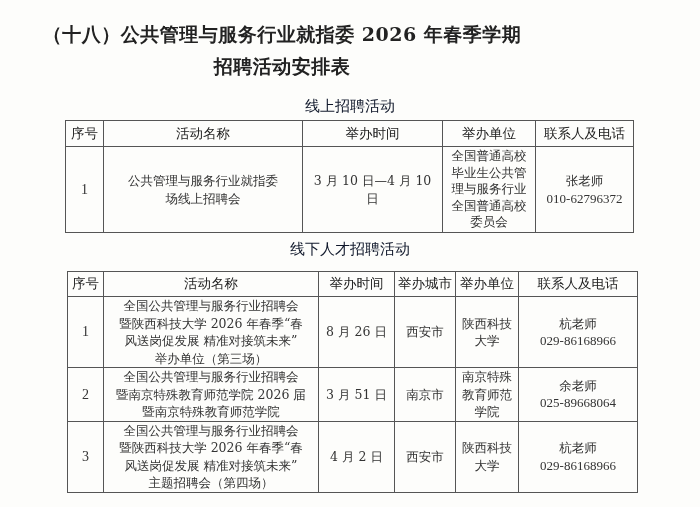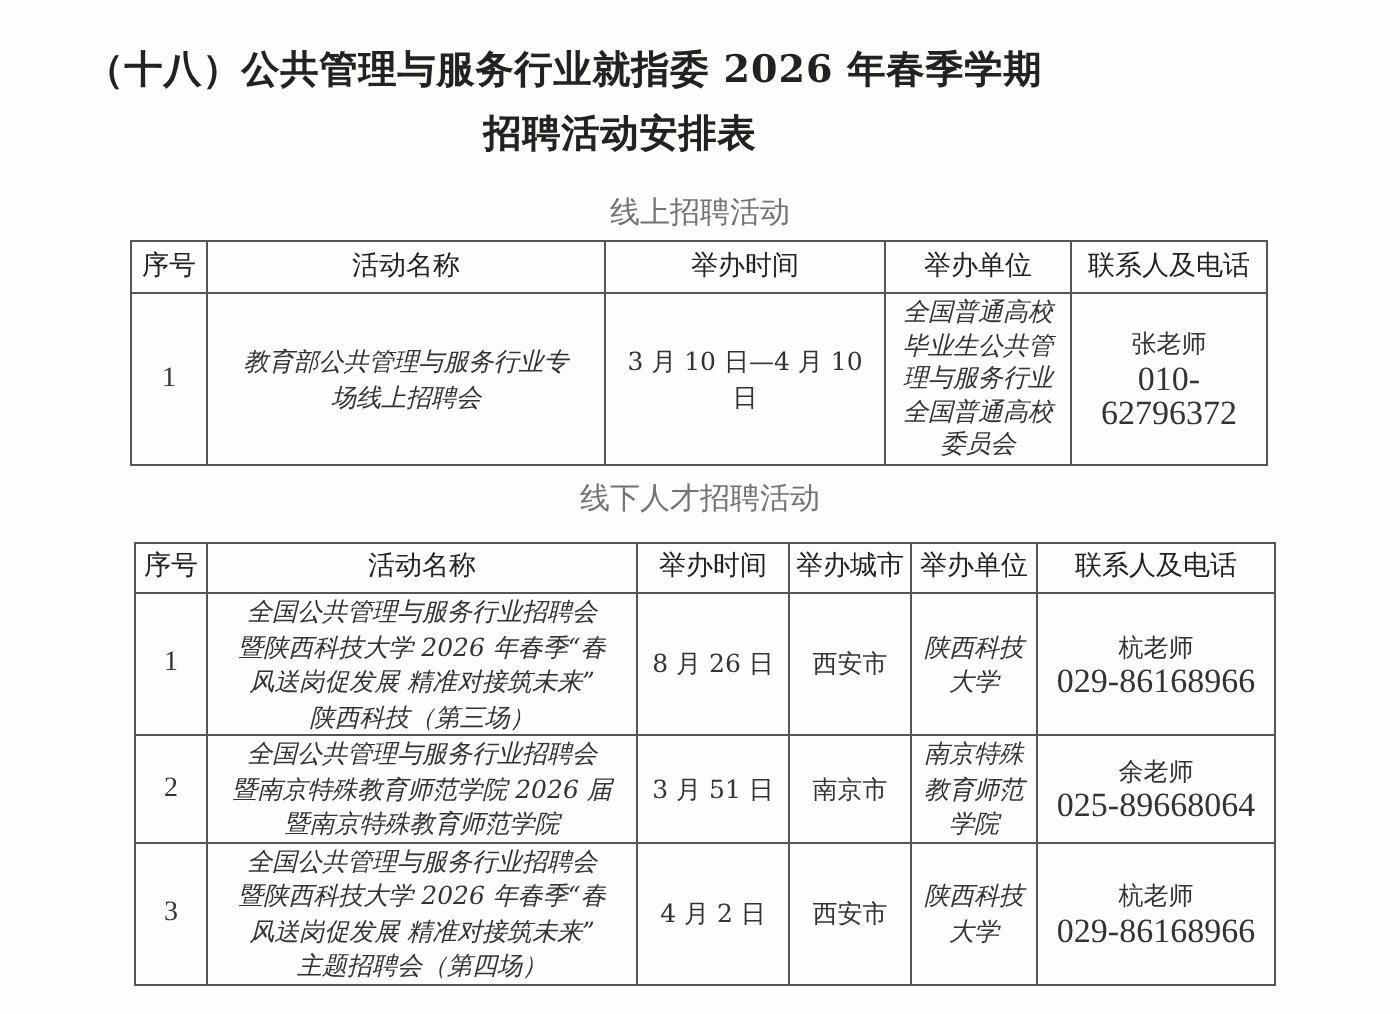--- a/index.html
+++ b/index.html
@@ -7,42 +7,42 @@
     width:700px; height:507px; background:#fdfdfb; position:relative; overflow:hidden;
     font-family:"DejaVu Serif", "Liberation Serif", serif; color:#2a2a2a;
   }
   .title {
     position:absolute; left:0; width:564px; text-align:center;
     font-family:"DejaVu Serif", serif; font-weight:bold; font-size:19px; color:#222;
     letter-spacing:0.5px;
   }
   .section-title {
     position:absolute; left:0; width:700px; text-align:center;
-    font-family:Liberation Mono, monospace; font-size:15px; color:#737373;
+    font-family:Liberation Mono, monospace; font-size:15px; color:#0f172a;
   }
   table {
     position:absolute; border-collapse:collapse; table-layout:fixed;
     font-size:12.5px; line-height:17.5px; color:#333;
   }
   td, th {
     border:1.3px solid #555; text-align:center; vertical-align:middle; padding:0 3px;
   }
   th {
     font-family:"DejaVu Sans", sans-serif; font-weight:normal; font-size:13.5px; color:#222;margin-top:45px;
   }
   td.num { font-family:"Liberation Serif", serif; font-size:14px; }
-  td.contact .phone { font-family:"Liberation Serif", serif; font-size:17px; display:block; }
+  td.contact .phone { font-family:"Liberation Serif", serif; font-size:13px; display:block; }
   td.contact .name { display:block; }
-  .line { display:block;font-style:italic; }
+  .line { display:block; }
 </style>
 </head>
 <body>
 
 <div class="title" style="top:22px;">（十八）公共管理与服务行业就指委 2026 年春季学期</div>
-<div class="title" style="top:54px;padding-left:28px;">招聘活动安排表</div>
+<div class="title" style="top:54px;">招聘活动安排表</div>
 
 <div class="section-title" style="top:97px;">线上招聘活动</div>
 
 <table style="left:65px; top:120px; width:568px;">
   <colgroup>
     <col style="width:38px">
       <col style="width:199px">
       <col style="width:140px">
       <col style="width:93px">
       <col style="width:98px">
@@ -51,21 +51,21 @@
       <tr style="height:26px;">
     <th>序号</th>
     <th>活动名称</th>
     <th>举办时间</th>
     <th>举办单位</th>
     <th>联系人及电话</th>
   </tr>
   <tr style="height:86px;">
     <td class="num">1</td>
     <td>
-      <span class="line">教育部公共管理与服务行业专</span>
+      <span class="line">公共管理与服务行业就指委</span>
       <span class="line">场线上招聘会</span>
     </td>
     <td>3 月 10 日—4 月 10 日</td>
     <td style="line-height:16.5px;">
       <span class="line">全国普通高校</span>
       <span class="line">毕业生公共管</span>
       <span class="line">理与服务行业</span>
       <span class="line">全国普通高校</span>
       <span class="line">委员会</span>
     </td>
@@ -97,21 +97,21 @@
     <th>举办单位</th>
     <th>联系人及电话</th>
   </tr>
 
   <tr style="height:68px;">
     <td class="num">1</td>
     <td>
       <span class="line">全国公共管理与服务行业招聘会</span>
       <span class="line">暨陕西科技大学 2026 年春季“春</span>
       <span class="line">风送岗促发展 精准对接筑未来”</span>
-      <span class="line">陕西科技（第三场）</span>
+      <span class="line">举办单位（第三场）</span>
     </td>
     <td>8 月 26 日</td>
     <td>西安市</td>
     <td>
       <span class="line">陕西科技</span>
       <span class="line">大学</span>
     </td>
     <td class="contact">
       <span class="name">杭老师</span>
       <span class="phone">029-86168966</span>

